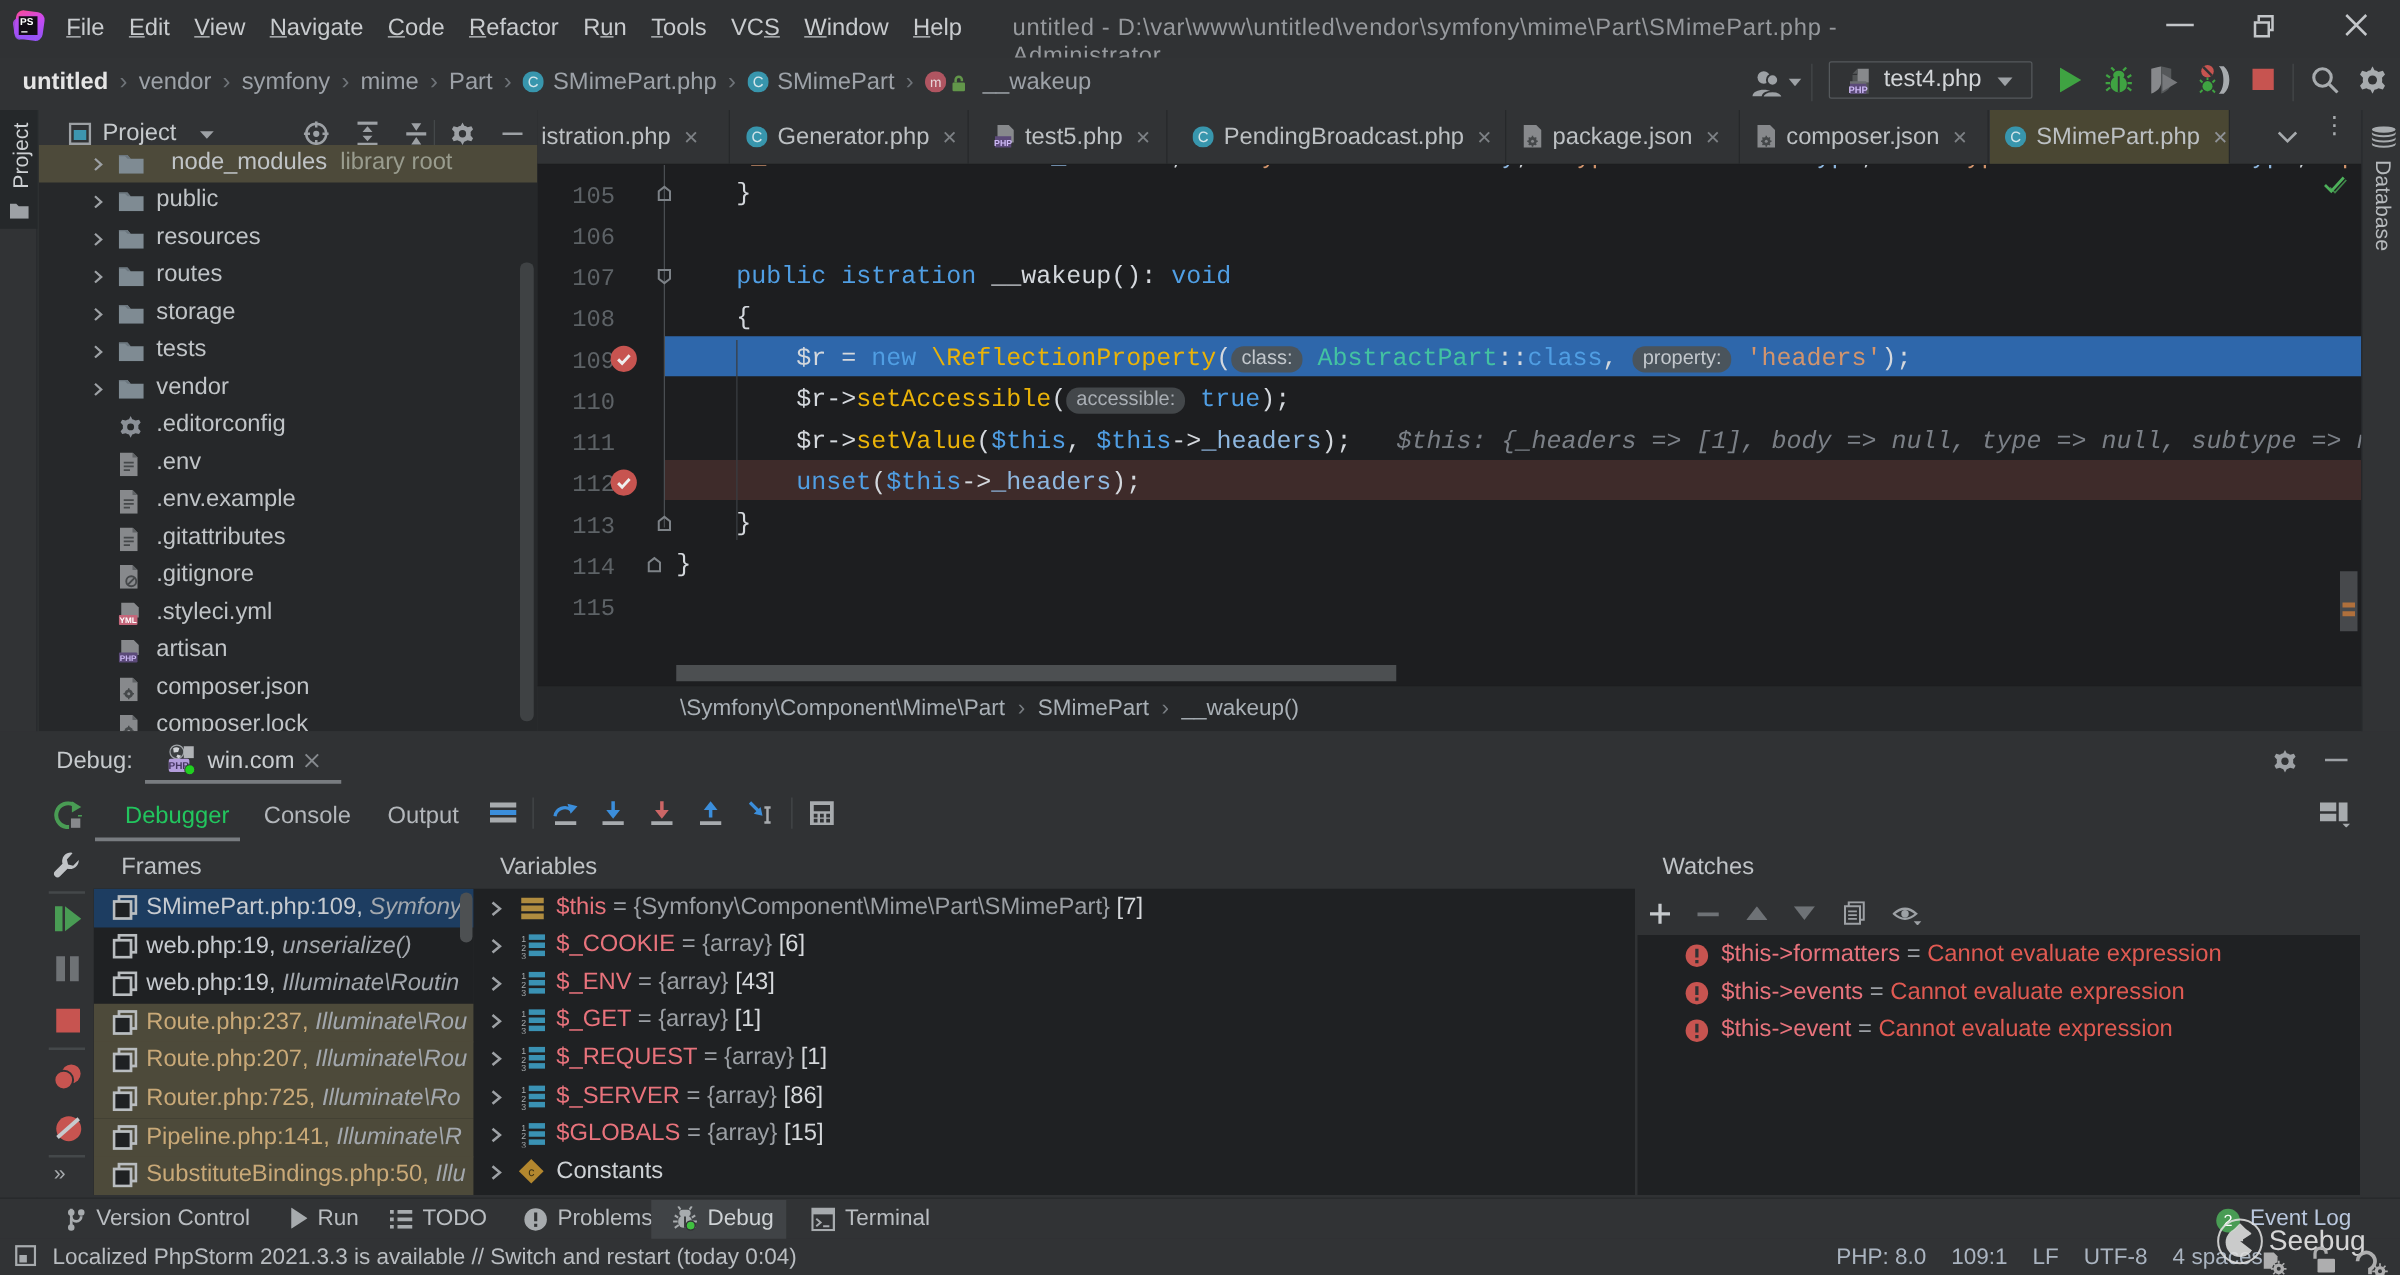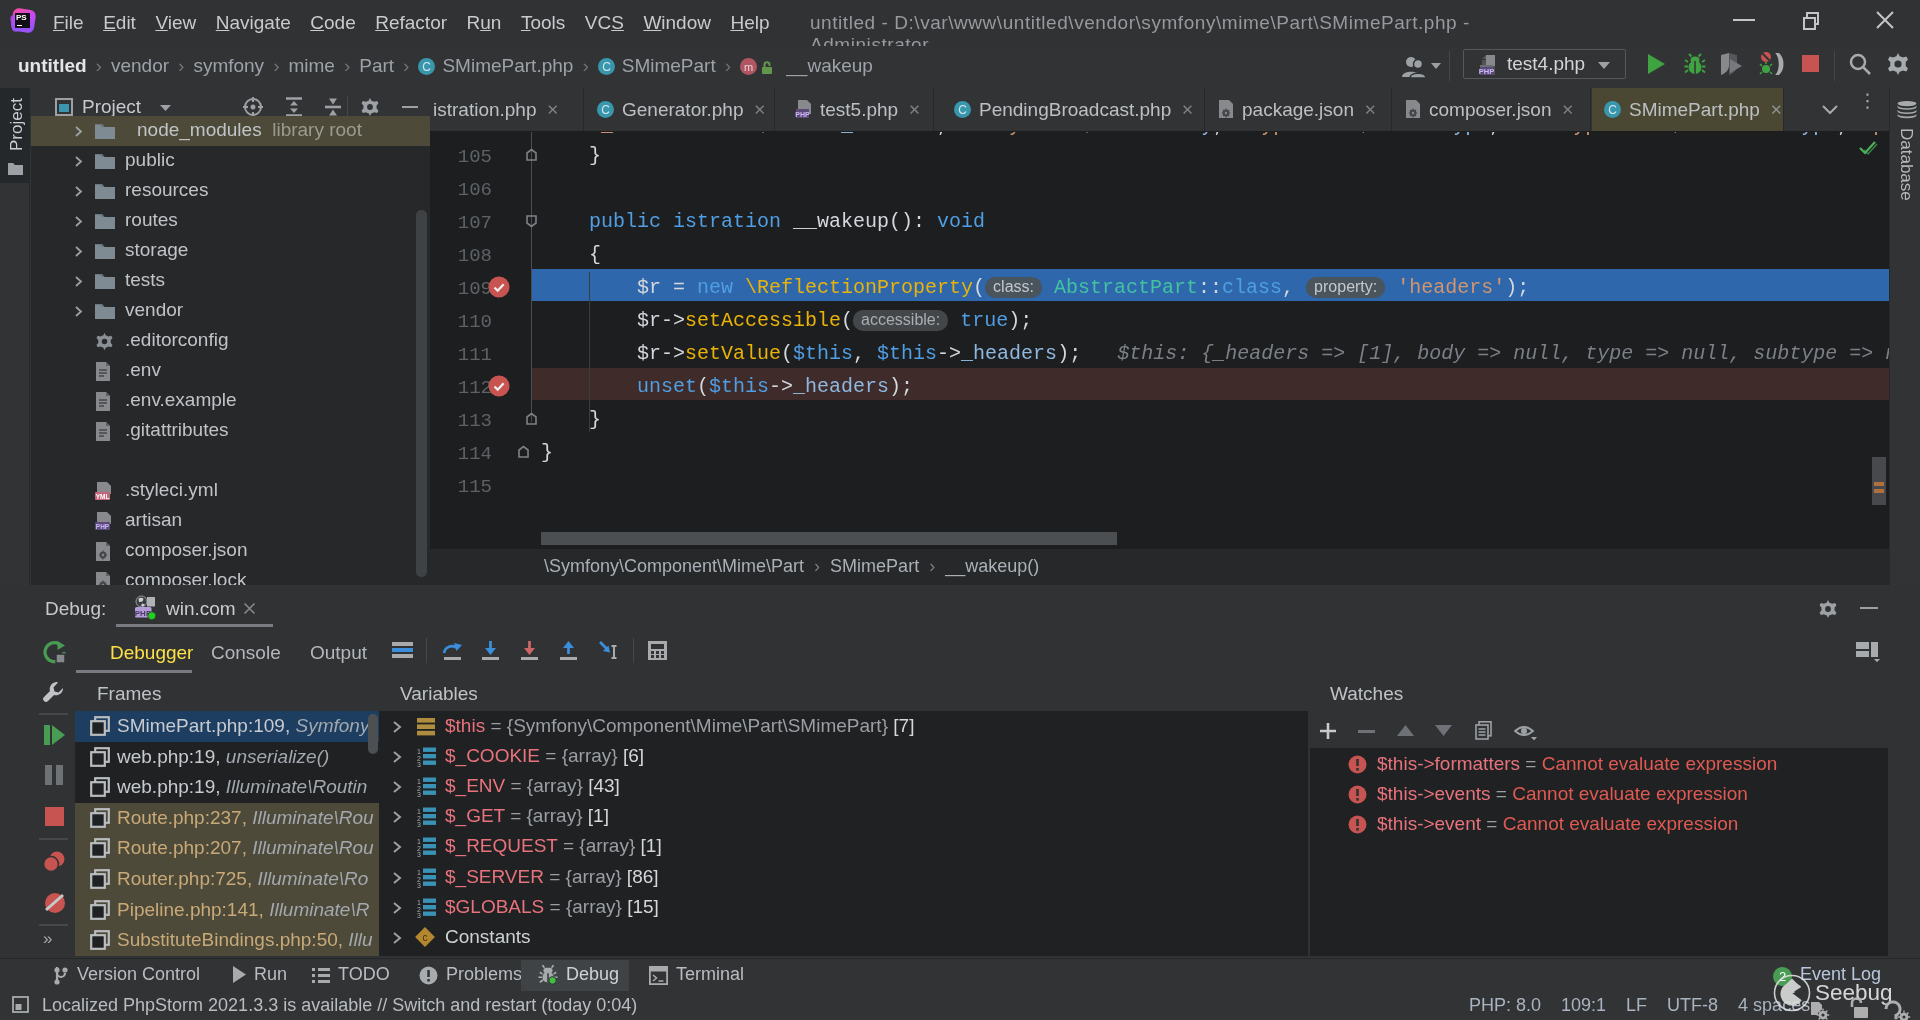--- a/index.html
+++ b/index.html
@@ -298,20 +298,31 @@
       </div>
       <div style="position:absolute;left:0;top:300px;width:399px;height:30px;">
         <span style="position:absolute;left:64px;top:6px;">
           <svg width="16" height="19" viewBox="0 0 16 19">
             <path d="M1 0 h10 l4 4 v15 H1 z" fill="#87898c"></path>
             <path d="M11 0 l4 4 h-4 z" fill="#5f6265"></path>
             <path d="M4 8 h8 M4 11 h8 M4 14 h5" stroke="#45484a" stroke-width="1.4"></path>
           </svg>
         </span>
         <span style="position:absolute;left:94px;top:3px;">.gitattributes</span>
+      </div>
+      <div style="position:absolute;left:0;top:330px;width:399px;height:30px;">
+        <span style="position:absolute;left:64px;top:6px;">
+          <svg width="16" height="19" viewBox="0 0 16 19">
+            <path d="M1 0 h10 l4 4 v15 H1 z" fill="#87898c"></path>
+            <path d="M11 0 l4 4 h-4 z" fill="#5f6265"></path>
+            <circle cx="10" cy="13" r="4" fill="none" stroke="#45484a" stroke-width="1.5"></circle>
+            <path d="M7.3 15.7 l5.4 -5.4" stroke="#45484a" stroke-width="1.5"></path>
+          </svg>
+        </span>
+        <span style="position:absolute;left:94px;top:3px;">.gitignore</span>
       </div>
       <div style="position:absolute;left:0;top:360px;width:399px;height:30px;">
         <span style="position:absolute;left:64px;top:6px;">
           <svg width="17" height="19" viewBox="0 0 17 19">
             <path d="M2 0 h10 l4 4 v8 h-14 z" fill="#87898c"></path>
             <rect x="0" y="10" width="15" height="8" rx="1" fill="#c4667a"></rect>
             <text x="7.5" y="16.5" font-size="6.5" font-weight="bold" fill="#fff" text-anchor="middle" font-family="Liberation Sans">YML</text>
           </svg>
         </span>
         <span style="position:absolute;left:94px;top:3px;">.styleci.yml</span>
@@ -535,21 +546,21 @@
         <path d="M11 1 l1.5 3 a7.5 7.5 0 0 1 3 1.2 l3.3 -0.9 l1.5 2.7 l-2.2 2.5 a7.5 7.5 0 0 1 0 3 l2.2 2.5 l-1.5 2.7 l-3.3 -0.9 a7.5 7.5 0 0 1 -3 1.2 L11 21 l-1.5 -3 a7.5 7.5 0 0 1 -3 -1.2 l-3.3 0.9 l-1.5 -2.7 l2.2 -2.5 a7.5 7.5 0 0 1 0 -3 L1.7 7 l1.5 -2.7 l3.3 0.9 a7.5 7.5 0 0 1 3 -1.2 z" fill="#9da1a5"></path>
         <circle cx="11" cy="11" r="3.2" fill="#303234"></circle>
       </svg>
   <div class="abs" style="left:1860px;top:22px;width:18px;height:2px;background:#9da1a5;"></div>
 
   <svg class="abs" style="left:43px;top:56px" width="24" height="24" viewBox="0 0 24 24">
         <path d="M21 11 a9.5 9.5 0 1 1 -5 -8.2" fill="none" stroke="#499c54" stroke-width="3.2"></path>
         <path d="M14.5 0 l7.5 4.5 l-7.5 4.5 z" fill="#499c54"></path>
         <rect x="13" y="13" width="9" height="9" fill="#87898c" stroke="#303234" stroke-width="1.5"></rect>
       </svg>
-  <span class="abs" style="left:110px;top:57px;font-size:19px;color:#fde047;">Debugger</span>
+  <span class="abs" style="left:100px;top:57px;font-size:19px;color:#22c55e;">Debugger</span>
   <div class="abs" style="left:76px;top:85px;width:116px;height:3px;background:#787c80;"></div>
   <span class="abs" style="left:211px;top:57px;font-size:19px;color:#b3b7bb;">Console</span>
   <span class="abs" style="left:310px;top:57px;font-size:19px;color:#b3b7bb;">Output</span>
   <div class="abs" style="left:392px;top:57px;width:21px;height:4px;background:#a7abae;"></div>
   <div class="abs" style="left:392px;top:63px;width:21px;height:4px;background:#3b8edb;"></div>
   <div class="abs" style="left:392px;top:69px;width:21px;height:4px;background:#a7abae;"></div>
   <div class="abs" style="left:426px;top:53px;width:1px;height:25px;background:#44484a;"></div>
 
   <svg class="abs" style="left:442px;top:55px" width="21" height="21" viewBox="0 0 21 21">
         <rect x="2" y="17" width="17" height="3" fill="#a7abae"></rect>

